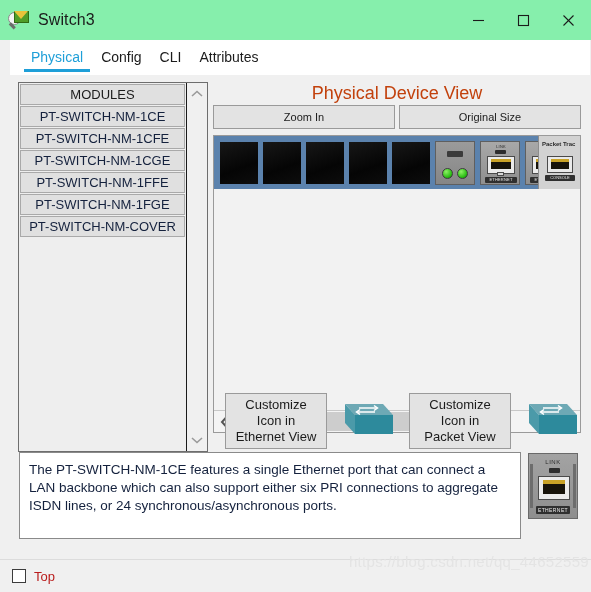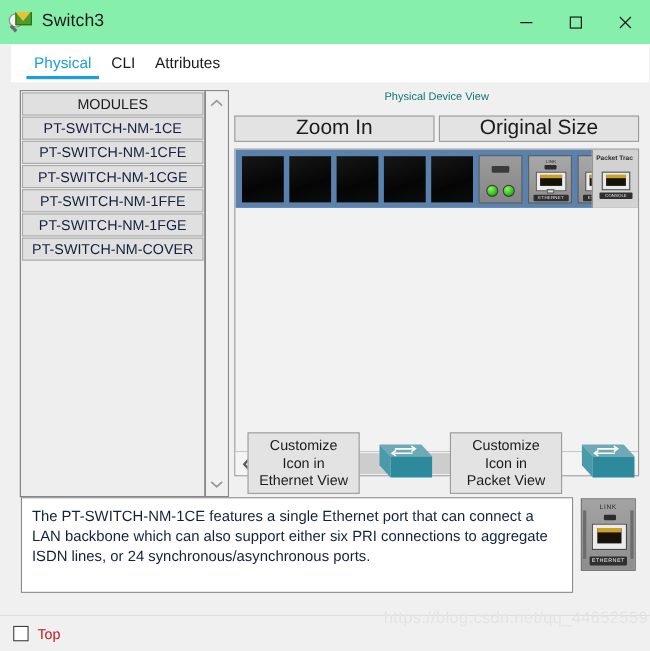--- a/index.html
+++ b/index.html
@@ -197,37 +197,37 @@
   }
   .sb-arrow.up { top: 2px; }
   .sb-arrow.down { bottom: 2px; }
 
   
   .pdv-title {
     position: absolute;
     left: 214px; top: 8px;
     width: 366px;
     text-align: center;
-    font-size: 10px;
-    color: #0f766e;
+    font-size: 18px;
+    color: #c2410c;
   }
   .zoom-row {
     position: absolute;
     left: 213px; top: 30px;
     width: 368px;
     height: 24px;
     display: flex;
     gap: 4px;
   }
   .zoom-btn {
     flex: 1;
     background: #e3e3e3;
     border: 1px solid #9a9a9a;
     box-sizing: border-box;
-    font-size: 19px;
+    font-size: 11px;
     color: #1b1b1b;
     display: flex;
     align-items: center;
     justify-content: center;
   }
 
   .device-view {
     position: absolute;
     left: 213px; top: 60px;
     width: 368px;
@@ -603,20 +603,21 @@
             <line x1="1.5" y1="1.5" x2="11.5" y2="11.5" stroke="#1b1b1b" stroke-width="1.1"></line>
             <line x1="11.5" y1="1.5" x2="1.5" y2="11.5" stroke="#1b1b1b" stroke-width="1.1"></line>
           </svg>
       </div>
     </div>
   </div>
 
   <div class="tabstrip">
     <div class="tabstrip-inner">
       <div class="tab active">Physical</div>
+      <div class="tab">Config</div>
       <div class="tab">CLI</div>
       <div class="tab">Attributes</div>
     </div>
   </div>
 
   <div class="content">
 
     <div class="modules-panel">
       <div class="modules-list">
         <div class="module-item header">MODULES</div>

